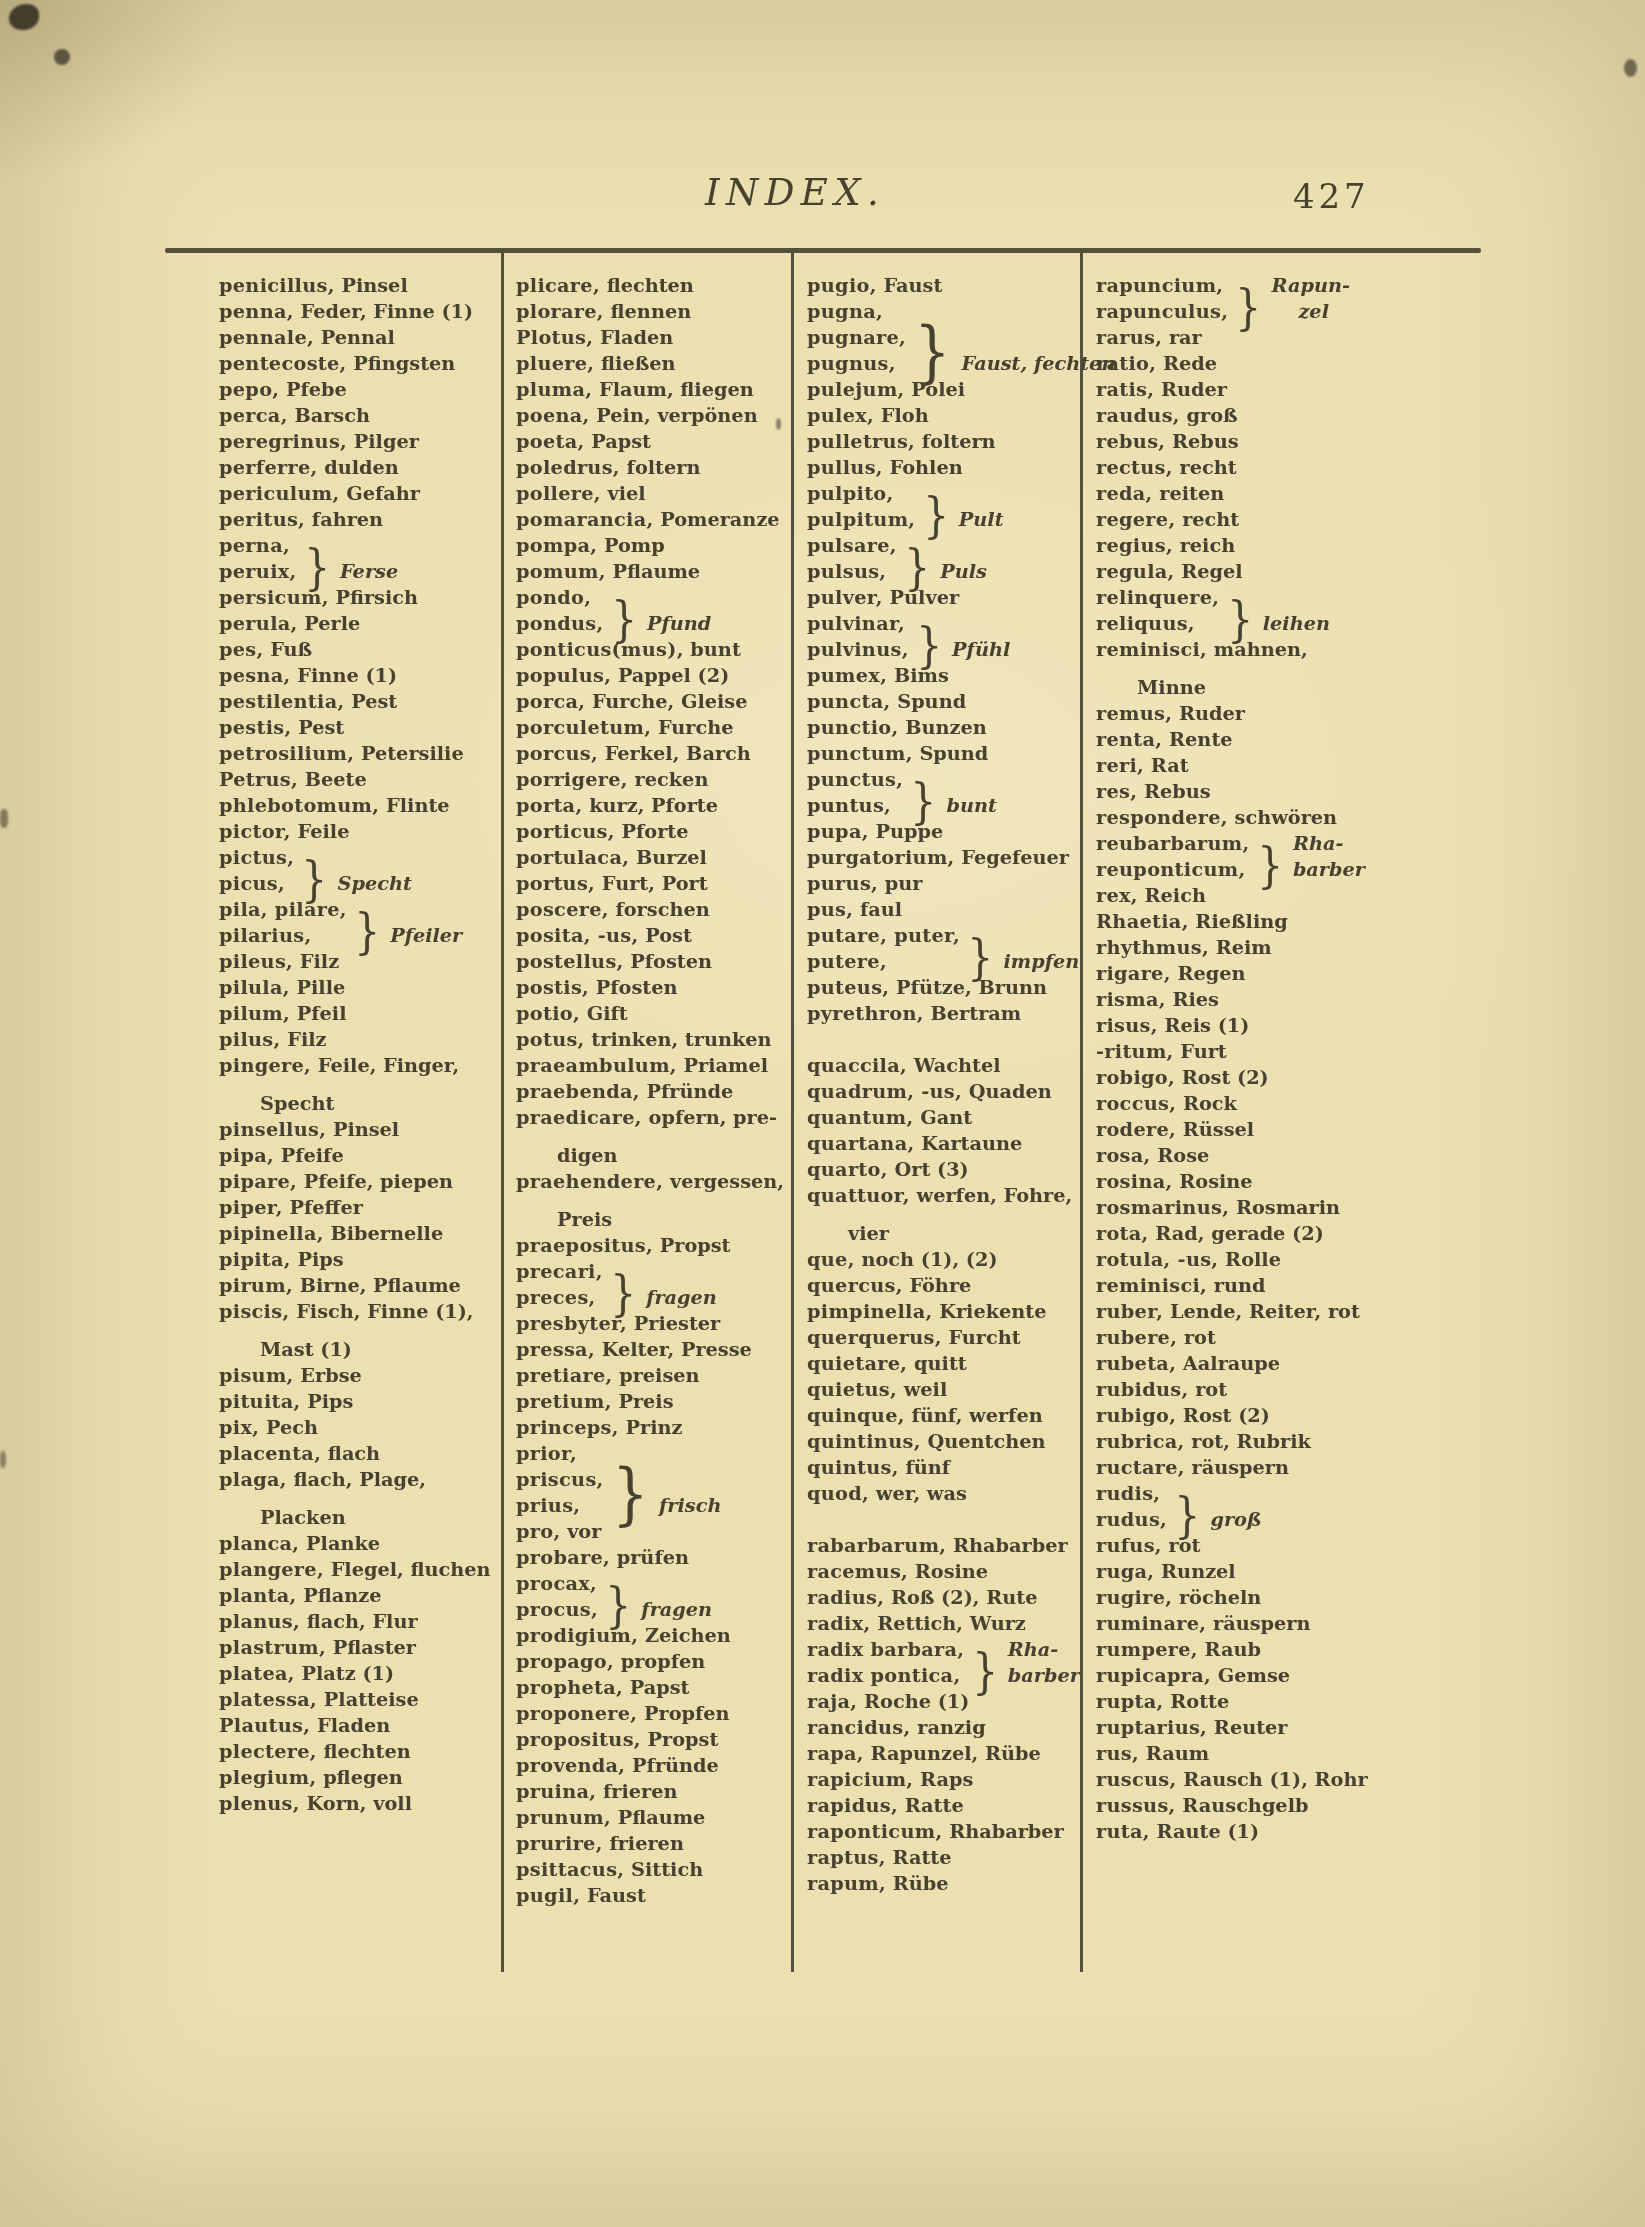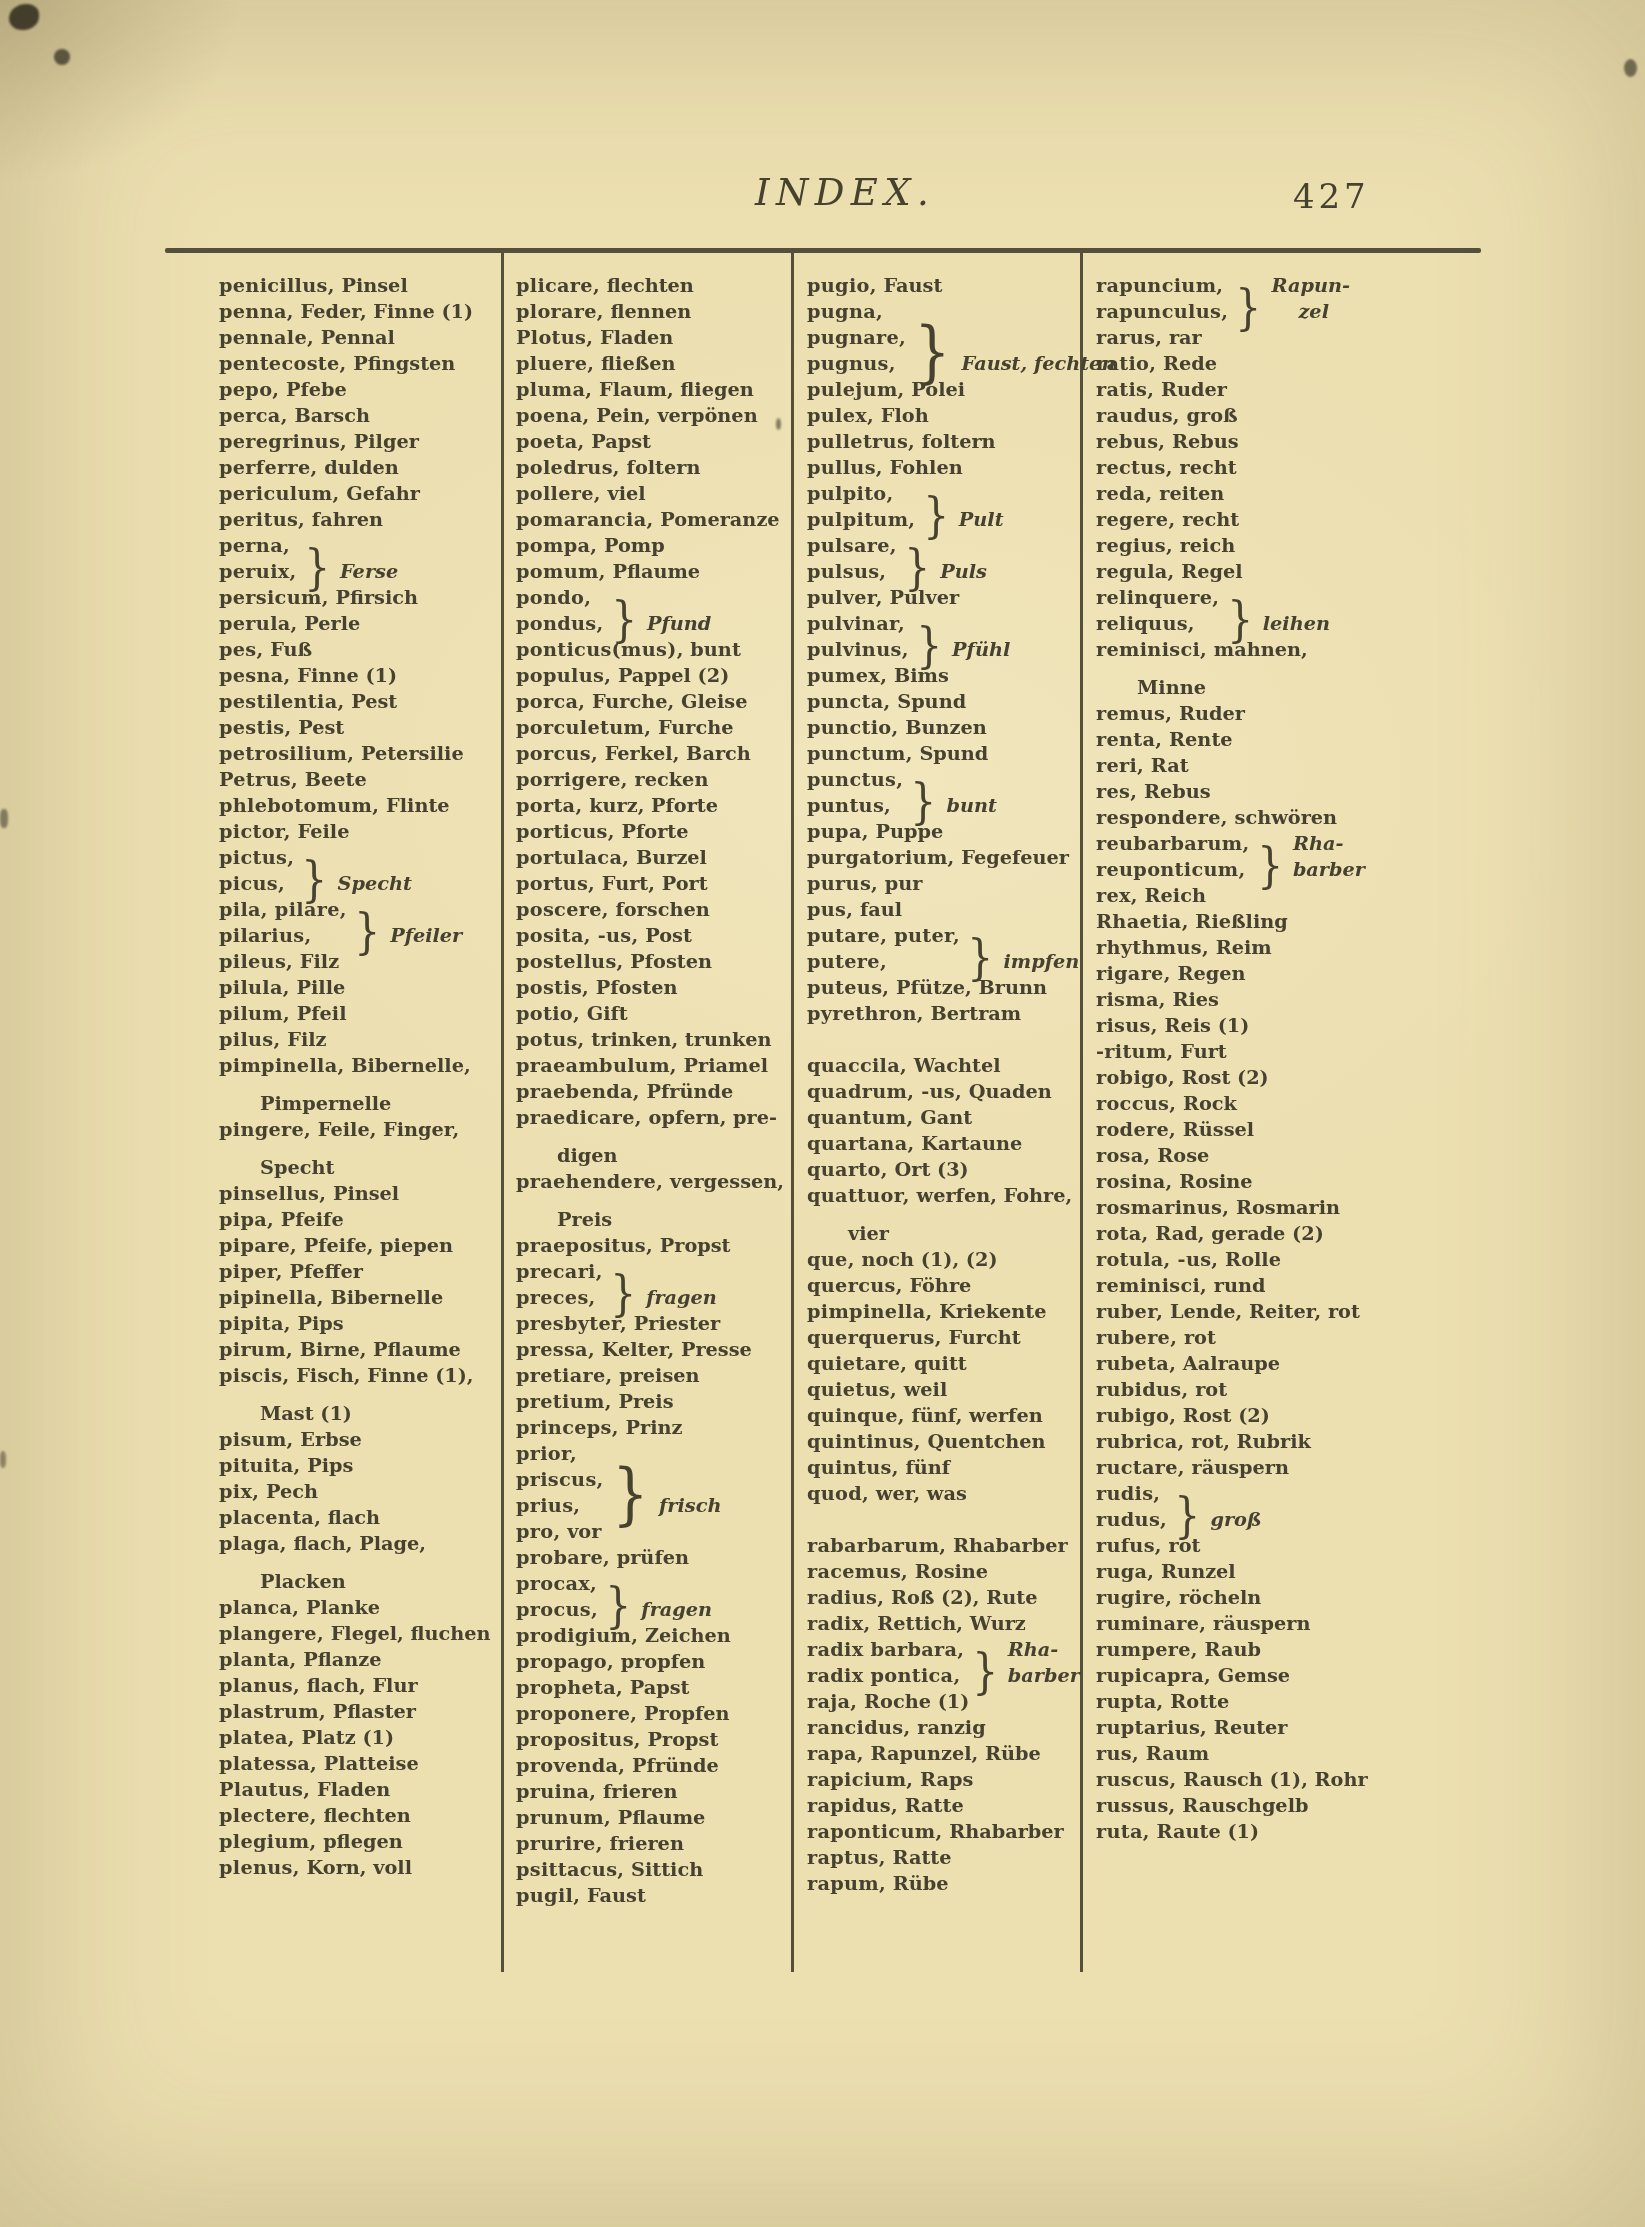--- a/index.html
+++ b/index.html
@@ -9,21 +9,21 @@
     background:#ecdfb0;
     background-image:
       radial-gradient(1032px 709px at 55% 35%, rgba(255,250,225,0.25), rgba(0,0,0,0) 70%),
       radial-gradient(322px 245px at 0% 0%, rgba(80,68,38,0.22), rgba(0,0,0,0) 75%);
     box-shadow: inset 0 0 168px 32px rgba(120,104,58,0.25);
     overflow:hidden;
     font-family:"DejaVu Serif", serif;
     color:#474130;
   }
   .title{
-    position:absolute; left:684px; top:173px; width:322px;
+    position:absolute; left:634px; top:173px; width:322px;
     text-align:center;
     font-style:italic; font-weight:400;
     font-size:37px; letter-spacing:6.4px; line-height:39px;
   }
   .pagenum{
     position:absolute; left:1293px; top:178px;
     font-size:34px; letter-spacing:3.9px; line-height:36px;
   }
   .hrule{
     position:absolute; left:165px; top:248px; width:1316px; height:4.5px;
@@ -116,21 +116,20 @@
         </div>
         <div class="brace" style="font-size: 48px;">}</div>
         <div class="gblock">
           <div class="ger gline">Pfeiler</div>
         </div>
       </div>
       <div class="entry"><span class="lat">pileus,</span> <span class="ger">Filz</span></div>
       <div class="entry"><span class="lat">pilula,</span> <span class="ger">Pille</span></div>
       <div class="entry"><span class="lat">pilum,</span> <span class="ger">Pfeil</span></div>
       <div class="entry"><span class="lat">pilus,</span> <span class="ger">Filz</span></div>
-      <div class="entry"><span class="lat">pimpinella,</span> <span class="ger">Bibernelle,</span><span class="ger g2">Pimpernelle</span></div>
       <div class="entry"><span class="lat">pingere,</span> <span class="ger">Feile, Finger,</span><span class="ger g2">Specht</span></div>
       <div class="entry"><span class="lat">pinsellus,</span> <span class="ger">Pinsel</span></div>
       <div class="entry"><span class="lat">pipa,</span> <span class="ger">Pfeife</span></div>
       <div class="entry"><span class="lat">pipare,</span> <span class="ger">Pfeife, piepen</span></div>
       <div class="entry"><span class="lat">piper,</span> <span class="ger">Pfeffer</span></div>
       <div class="entry"><span class="lat">pipinella,</span> <span class="ger">Bibernelle</span></div>
       <div class="entry"><span class="lat">pipita,</span> <span class="ger">Pips</span></div>
       <div class="entry"><span class="lat">pirum,</span> <span class="ger">Birne, Pflaume</span></div>
       <div class="entry"><span class="lat">piscis,</span> <span class="ger">Fisch, Finne (1),</span><span class="ger g2">Mast (1)</span></div>
       <div class="entry"><span class="lat">pisum,</span> <span class="ger">Erbse</span></div>

